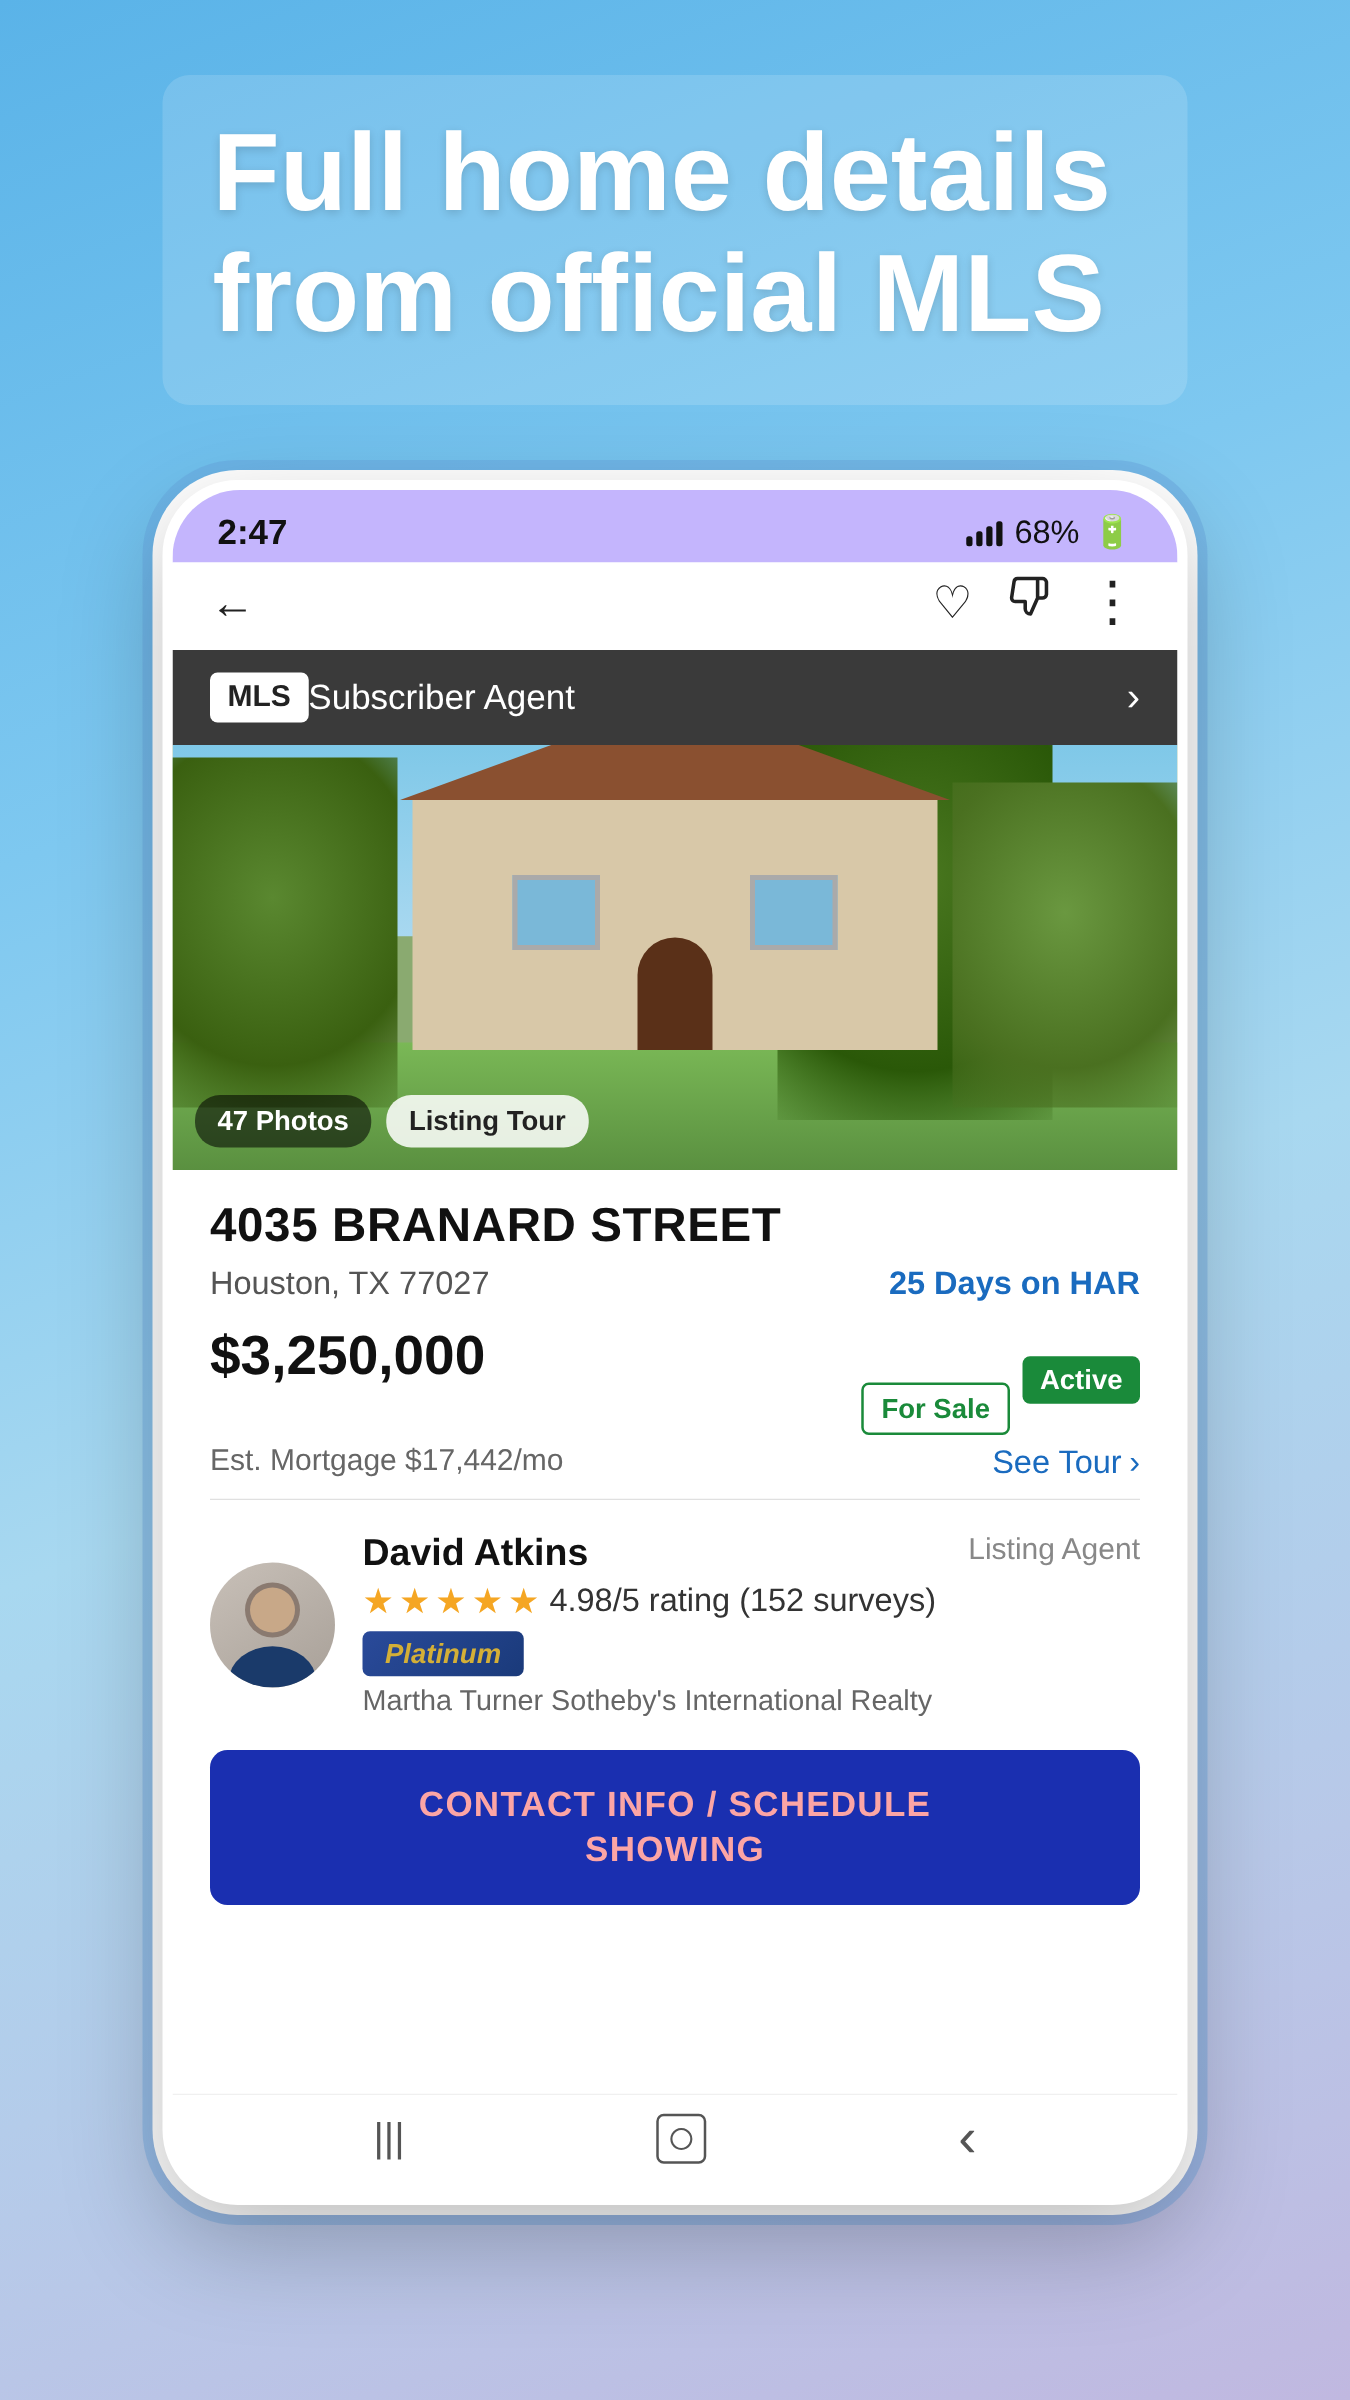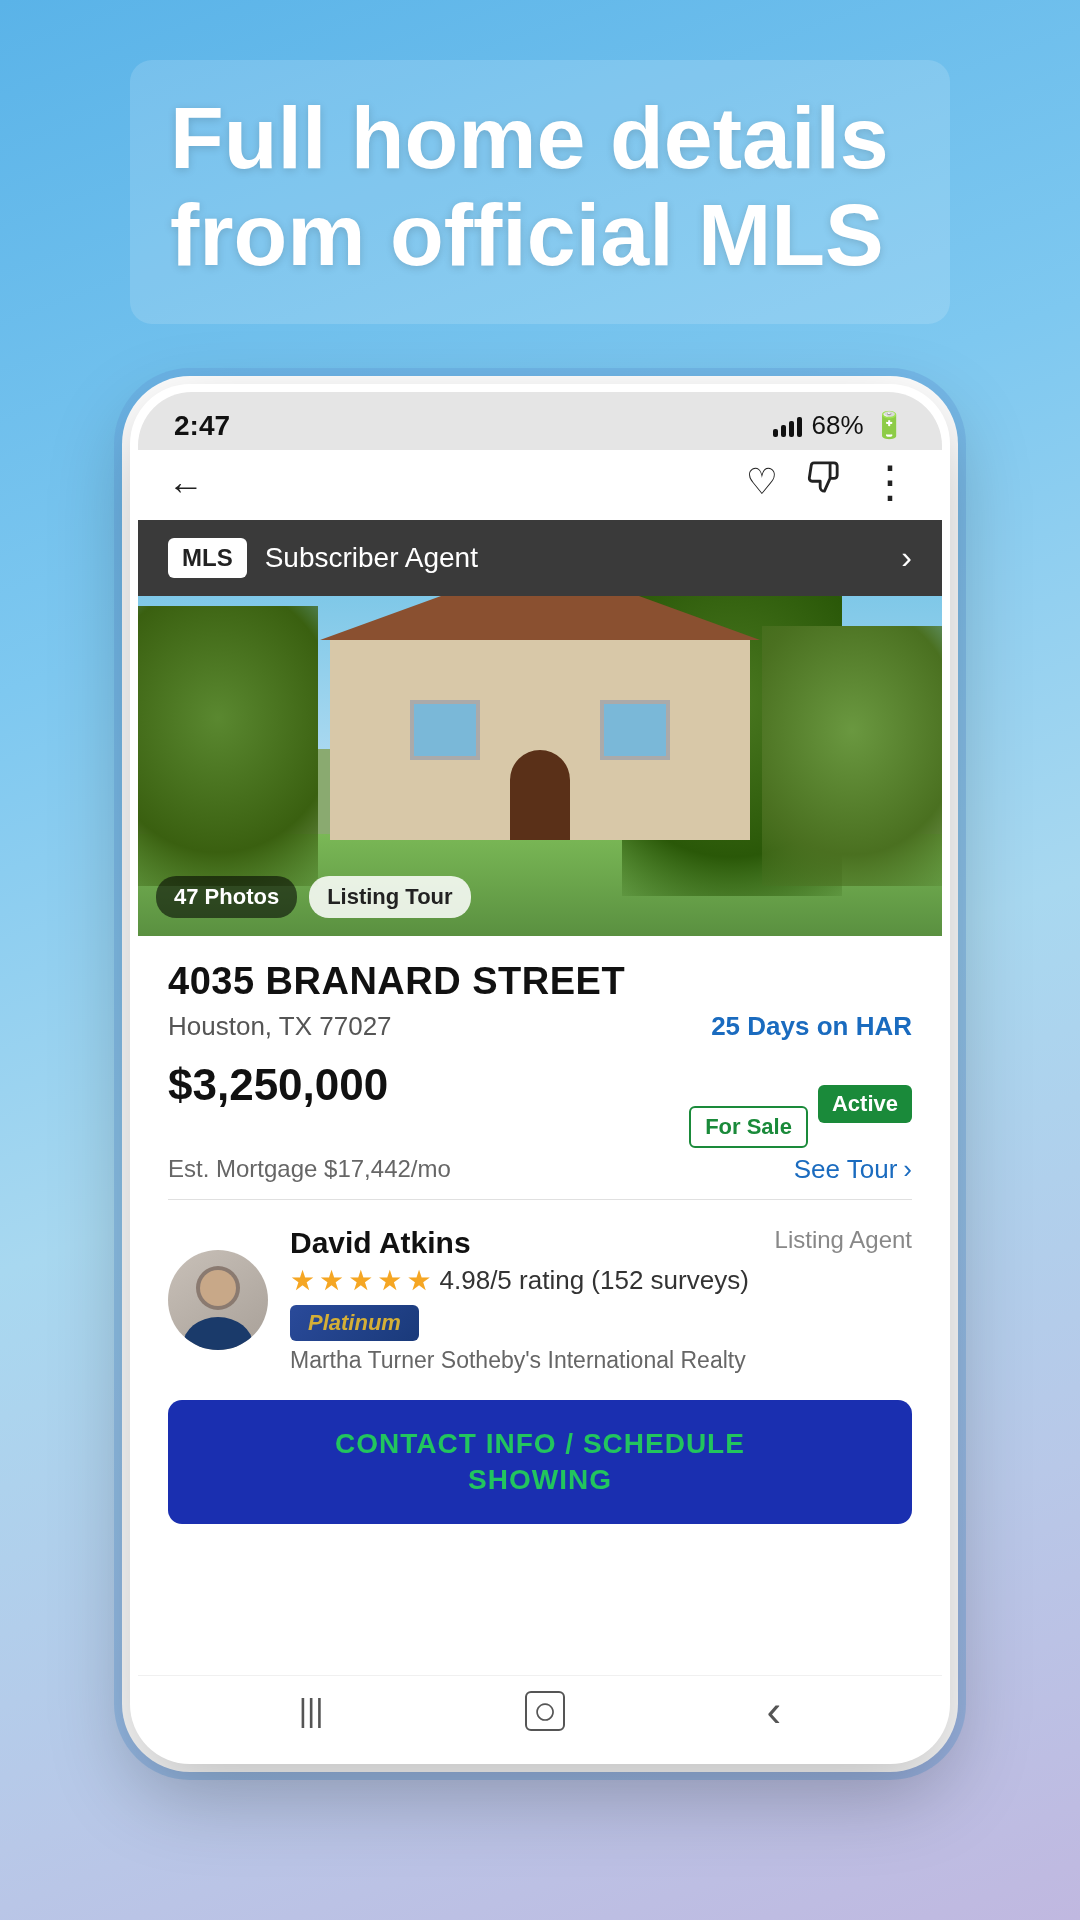--- a/index.html
+++ b/index.html
@@ -51,21 +51,21 @@
       display: flex;
       flex-direction: column;
     }
 
     
     .status-bar {
       display: flex;
       justify-content: space-between;
       align-items: center;
       padding: 18px 36px 8px 36px;
-      background: #e5e5e5;
+      background: #c4b5fd;
     }
     .status-time {
       font-size: 28px;
       font-weight: 600;
       color: #111;
     }
     .status-right {
       display: flex;
       align-items: center;
       gap: 10px;
@@ -107,21 +107,20 @@
     .mls-banner {
       background: #3a3a3a;
       display: flex;
       align-items: center;
       justify-content: space-between;
       padding: 18px 30px;
     }
     .mls-badge-group {
       display: flex;
       align-items: center;
-      gap: 18px;
     }
     .mls-badge {
       background: white;
       color: #222;
       font-weight: 800;
       font-size: 24px;
       padding: 6px 14px;
       border-radius: 6px;
     }
     .mls-text {
@@ -413,21 +412,21 @@
       margin-bottom: 6px;
     }
     .agent-company {
       font-size: 23px;
       color: #666;
     }
 
     
     .cta-button {
       background: #1a2fb0;
-      color: #22c55e;
+      color: #fca5a5;
       text-align: center;
       font-size: 28px;
       font-weight: 700;
       letter-spacing: 1px;
       padding: 26px 20px;
       border-radius: 14px;
       margin: 8px 0 16px 0;
       cursor: pointer;
       line-height: 1.3;
     }

